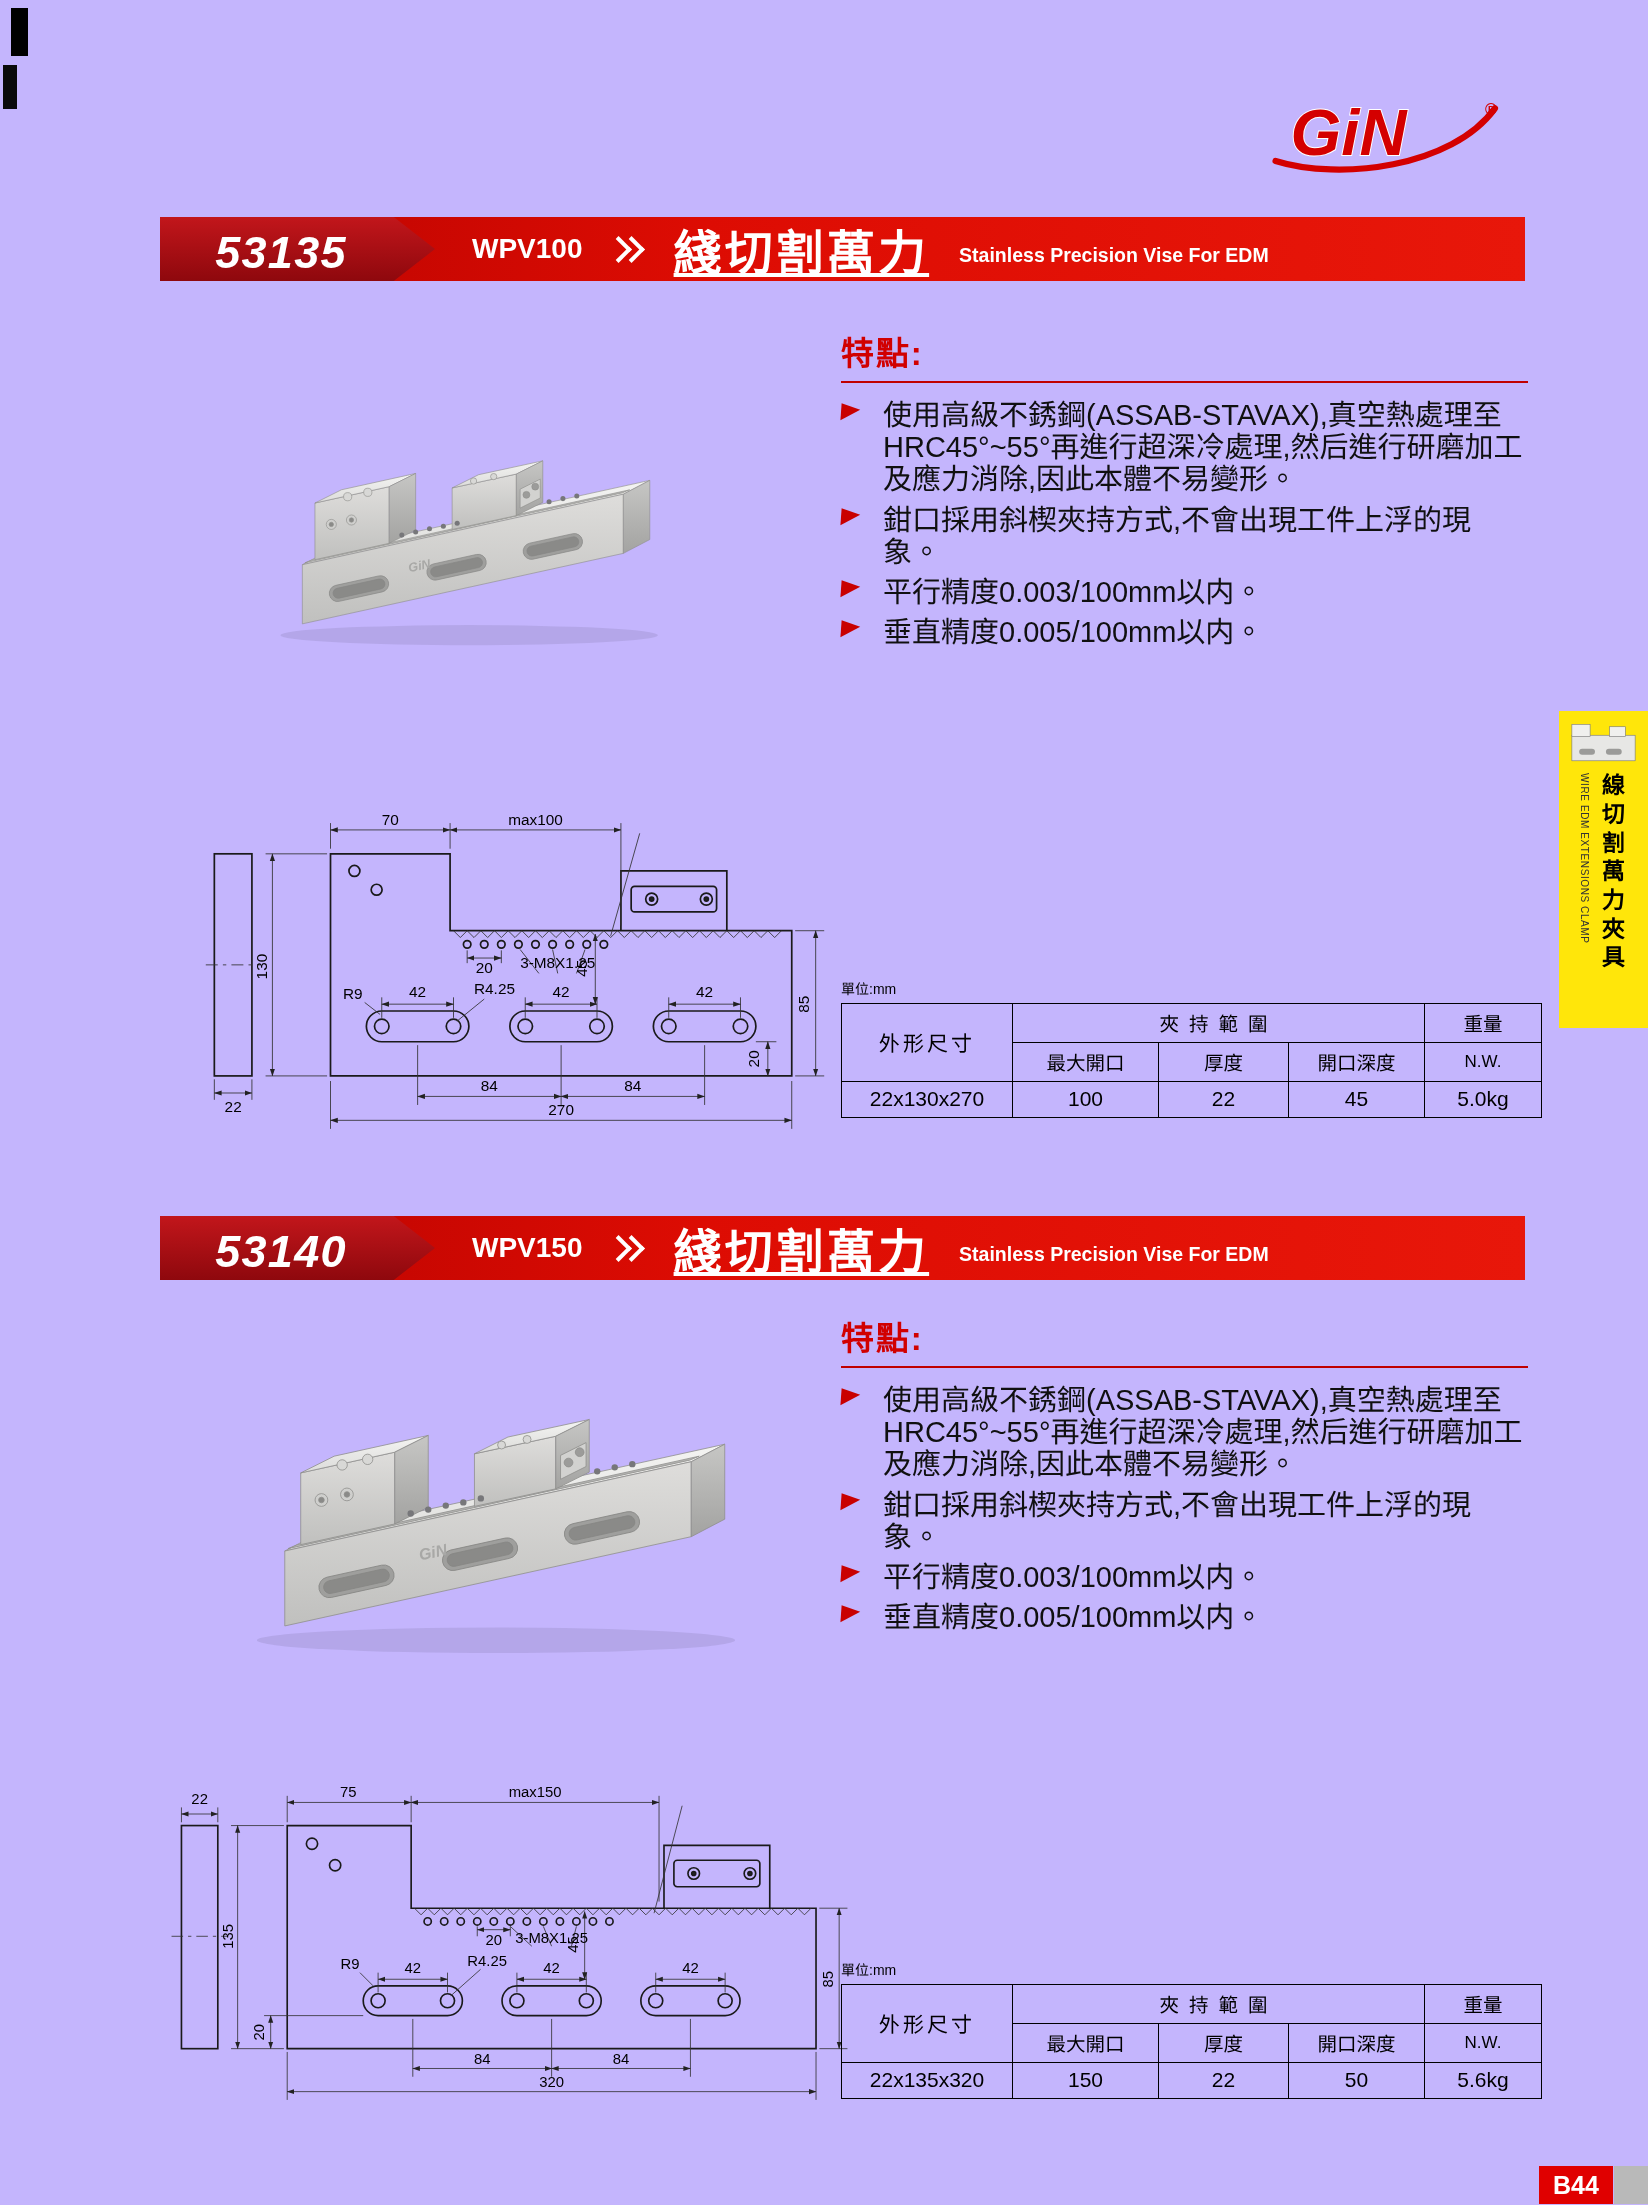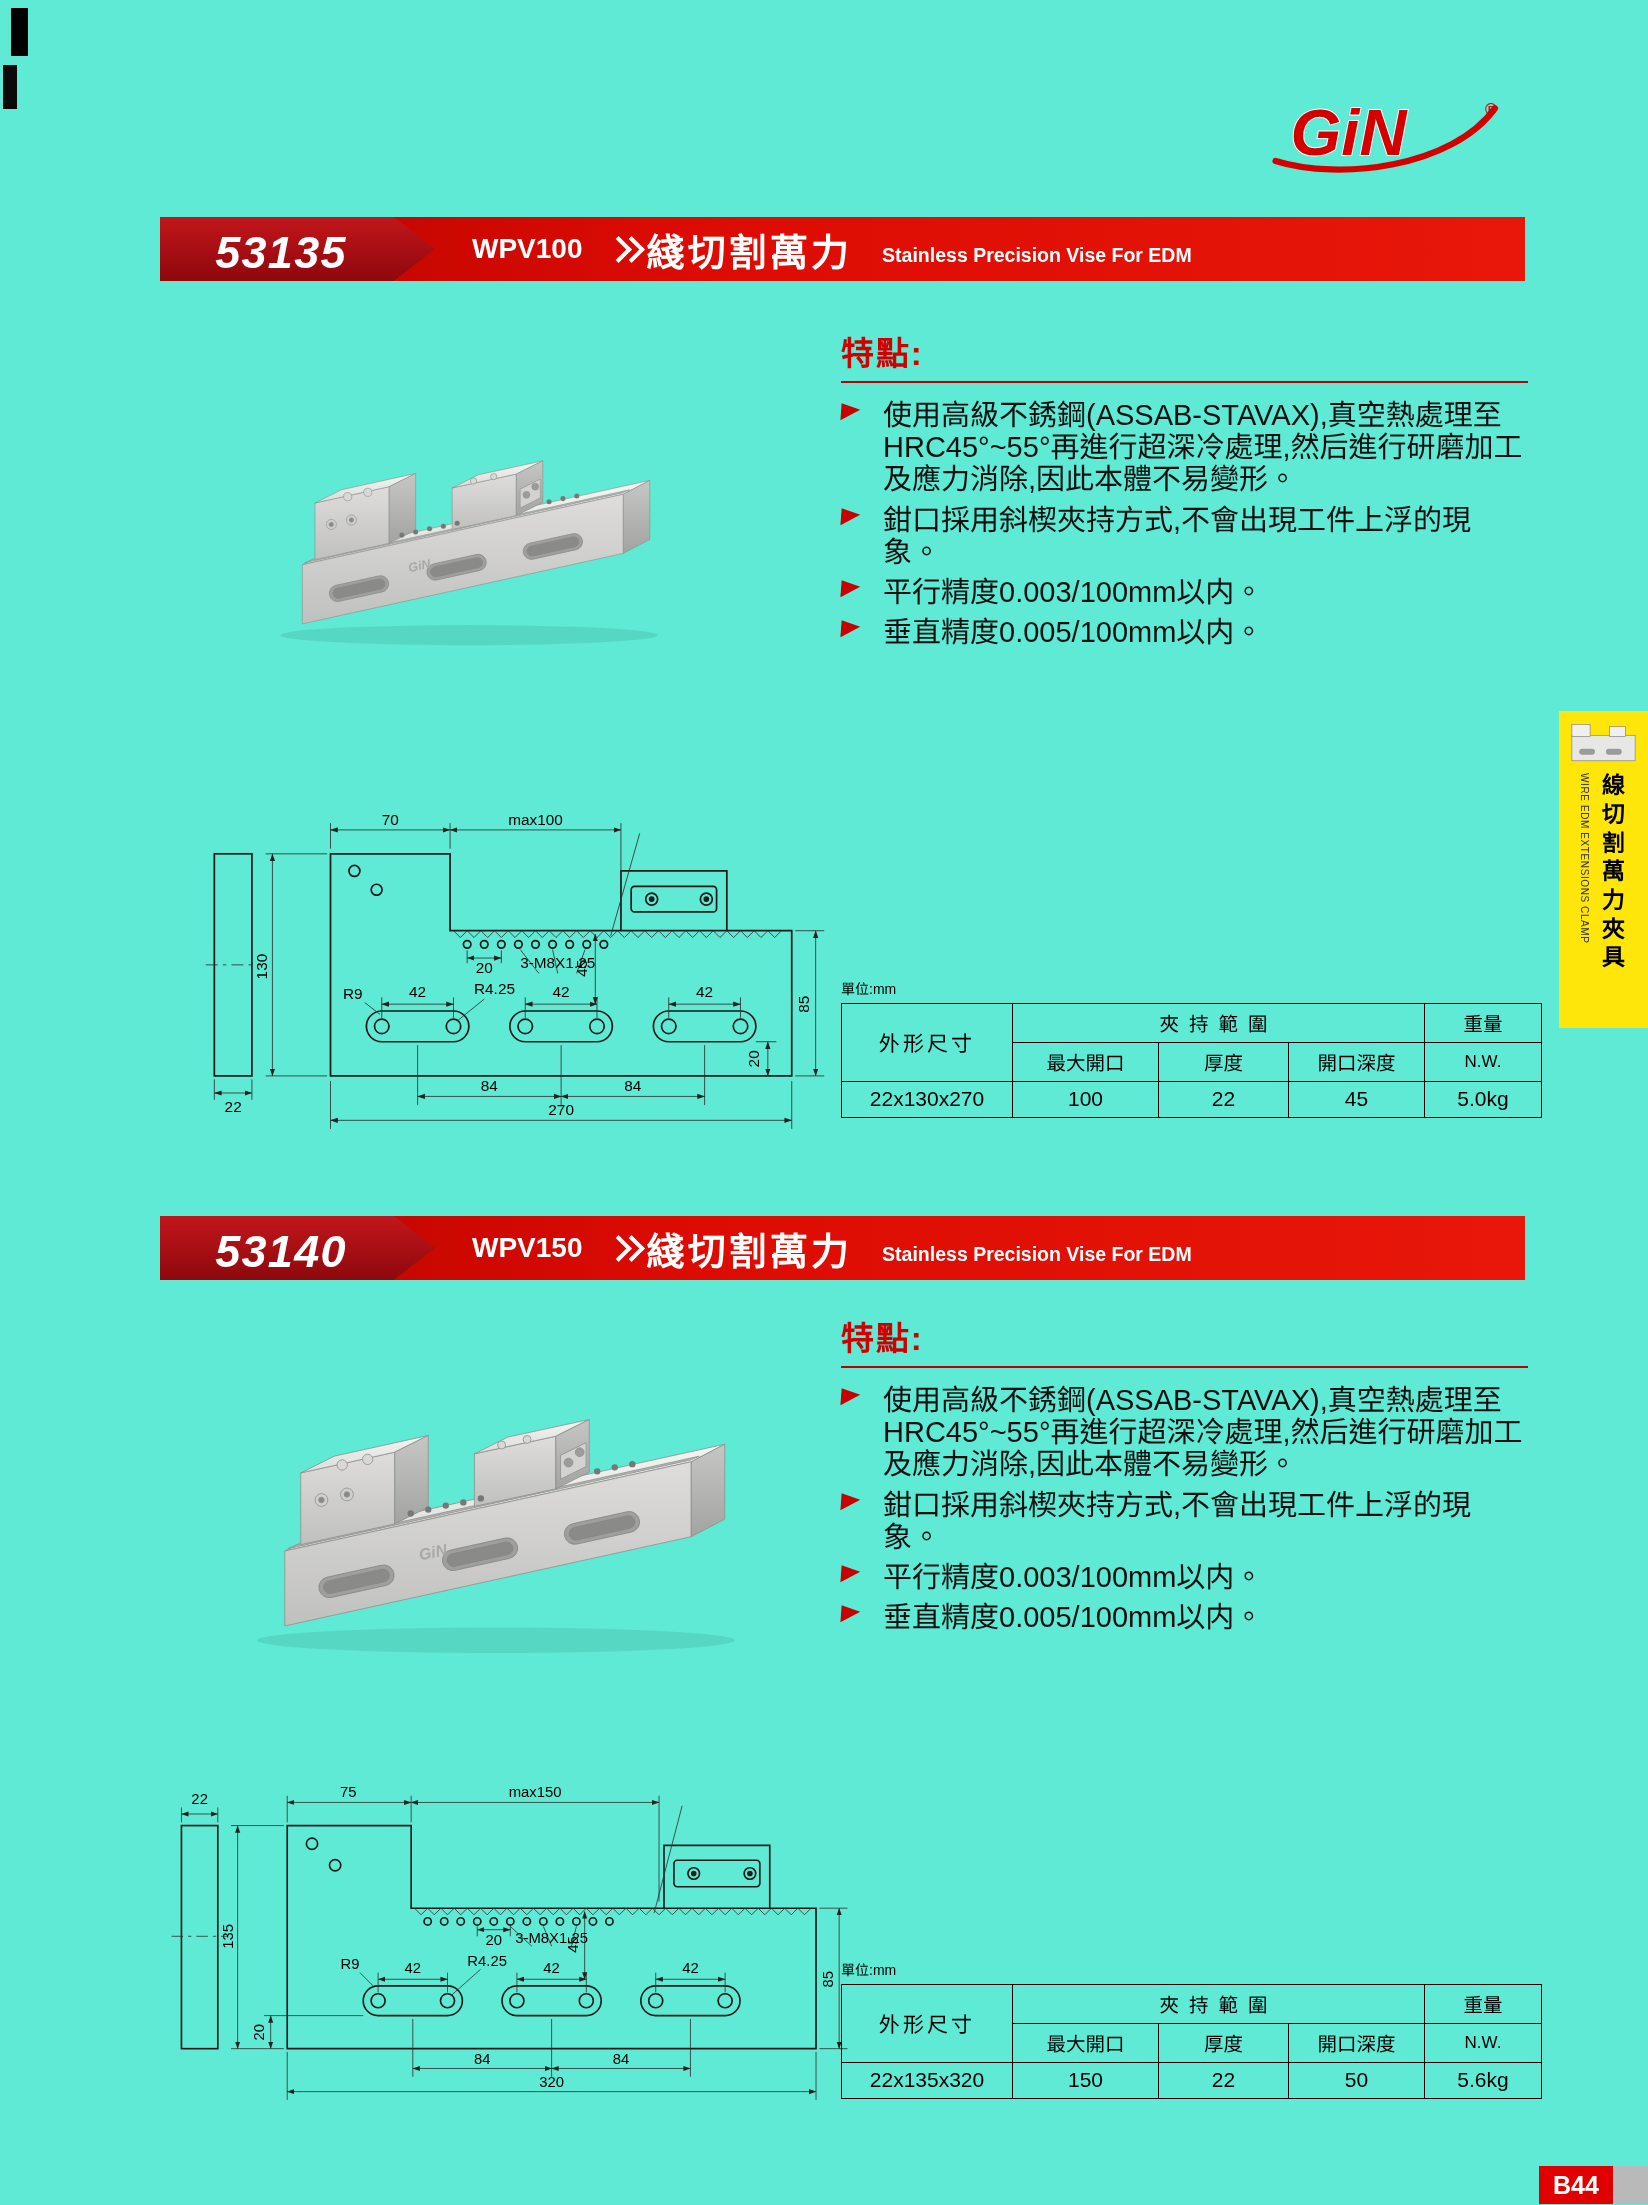--- a/index.html
+++ b/index.html
@@ -1,39 +1,39 @@
 <!DOCTYPE html>
 <html lang="zh-TW" style="font-size:10px"><head>
 <meta charset="utf-8">
 <style>
   * { margin:0; padding:0; box-sizing:border-box; }
   html,body { background:#fff; }
   body { font-family:"Liberation Sans","DejaVu Sans",sans-serif; color:#000; }
-  .page { position:relative; width:1648px; height:2205px; background:#5eead4; overflow:hidden; }
+  .page { position:relative; width:1648px; height:2205px; background:#c4b5fd; overflow:hidden; }
 
   
   .reg-a { position:absolute; left:11.3px; top:7.5px; width:16.3px; height:48px; background:#000; }
   .reg-b { position:absolute; left:2.5px; top:65px; width:14px; height:44px; background:#0a0a0a; }
 
   
   .logo { position:absolute; left:1264px; top:87px; width:245px; height:94px; }
 
   
   .banner { position:absolute; left:160px; width:1365px; height:64px; display:flex; align-items:center;
             background:linear-gradient(90deg,#b80300,#dd0c03 40%,#e8170a); }
   .banner-1 { top:217px; } .banner-2 { top:1216px; }
   .code-block { flex:none; width:275px; height:64px; display:flex; align-items:center; justify-content:center;
                 padding-right:33px; background:linear-gradient(180deg,#c2161b,#8e080d);
                 clip-path:polygon(0 0,85% 0,100% 50%,85% 100%,0 100%); }
   .code { font-size:45px; font-weight:bold; font-style:italic; color:#fff; letter-spacing:1.3px;margin-top:8px; }
   .model { margin-left:37px; font-size:28px; font-weight:bold; color:#fff; }
   .chevrons { display:flex; margin-left:26.4px; }
   .chevrons i { display:block; width:19px; height:19px; border-top:4.4px solid #fff; border-right:4.4px solid #fff; transform:rotate(45deg); }
   .chevrons i + i { margin-left:-6.3px; }
-  .title-zh { margin-left:6px; font-size:38px; font-weight:bold; color:#fff; letter-spacing:3.1px; }
+  .title-zh { margin-left:33px; font-size:48px; font-weight:bold; color:#fff; letter-spacing:3.1px;text-decoration:underline; }
   .title-en { margin-left:30px; margin-top:12.6px; font-size:19.5px; font-weight:bold; color:#fff; }
 
   
   .photo { position:absolute; }
   .photo svg { width:100%; height:auto; display:block; }
   .photo-1 { left:252px; top:357px; width:428px; }
   .photo-2 { left:221px; top:1288px; width:542px; }
 
   
   .features { position:absolute; width:687px; }

